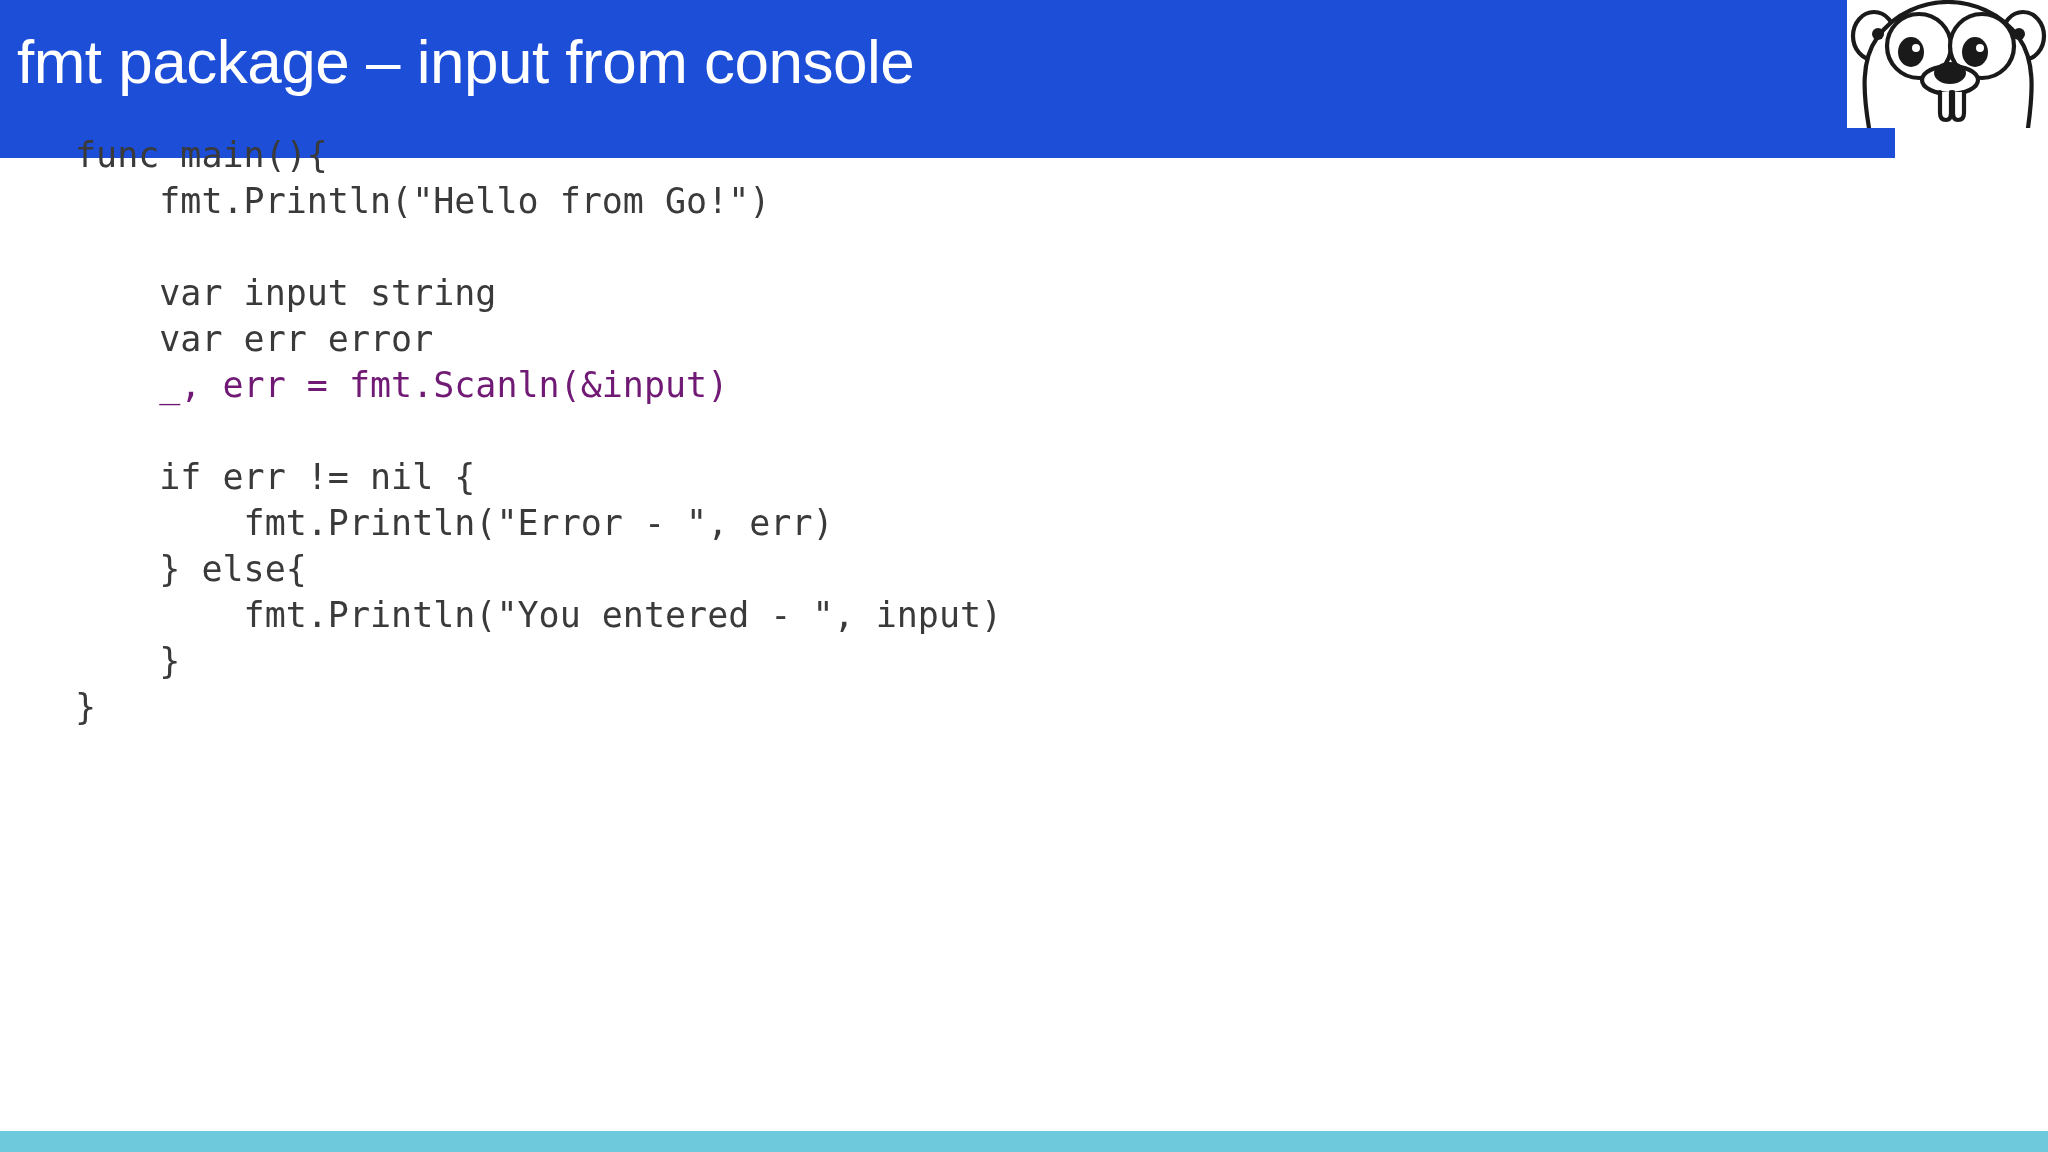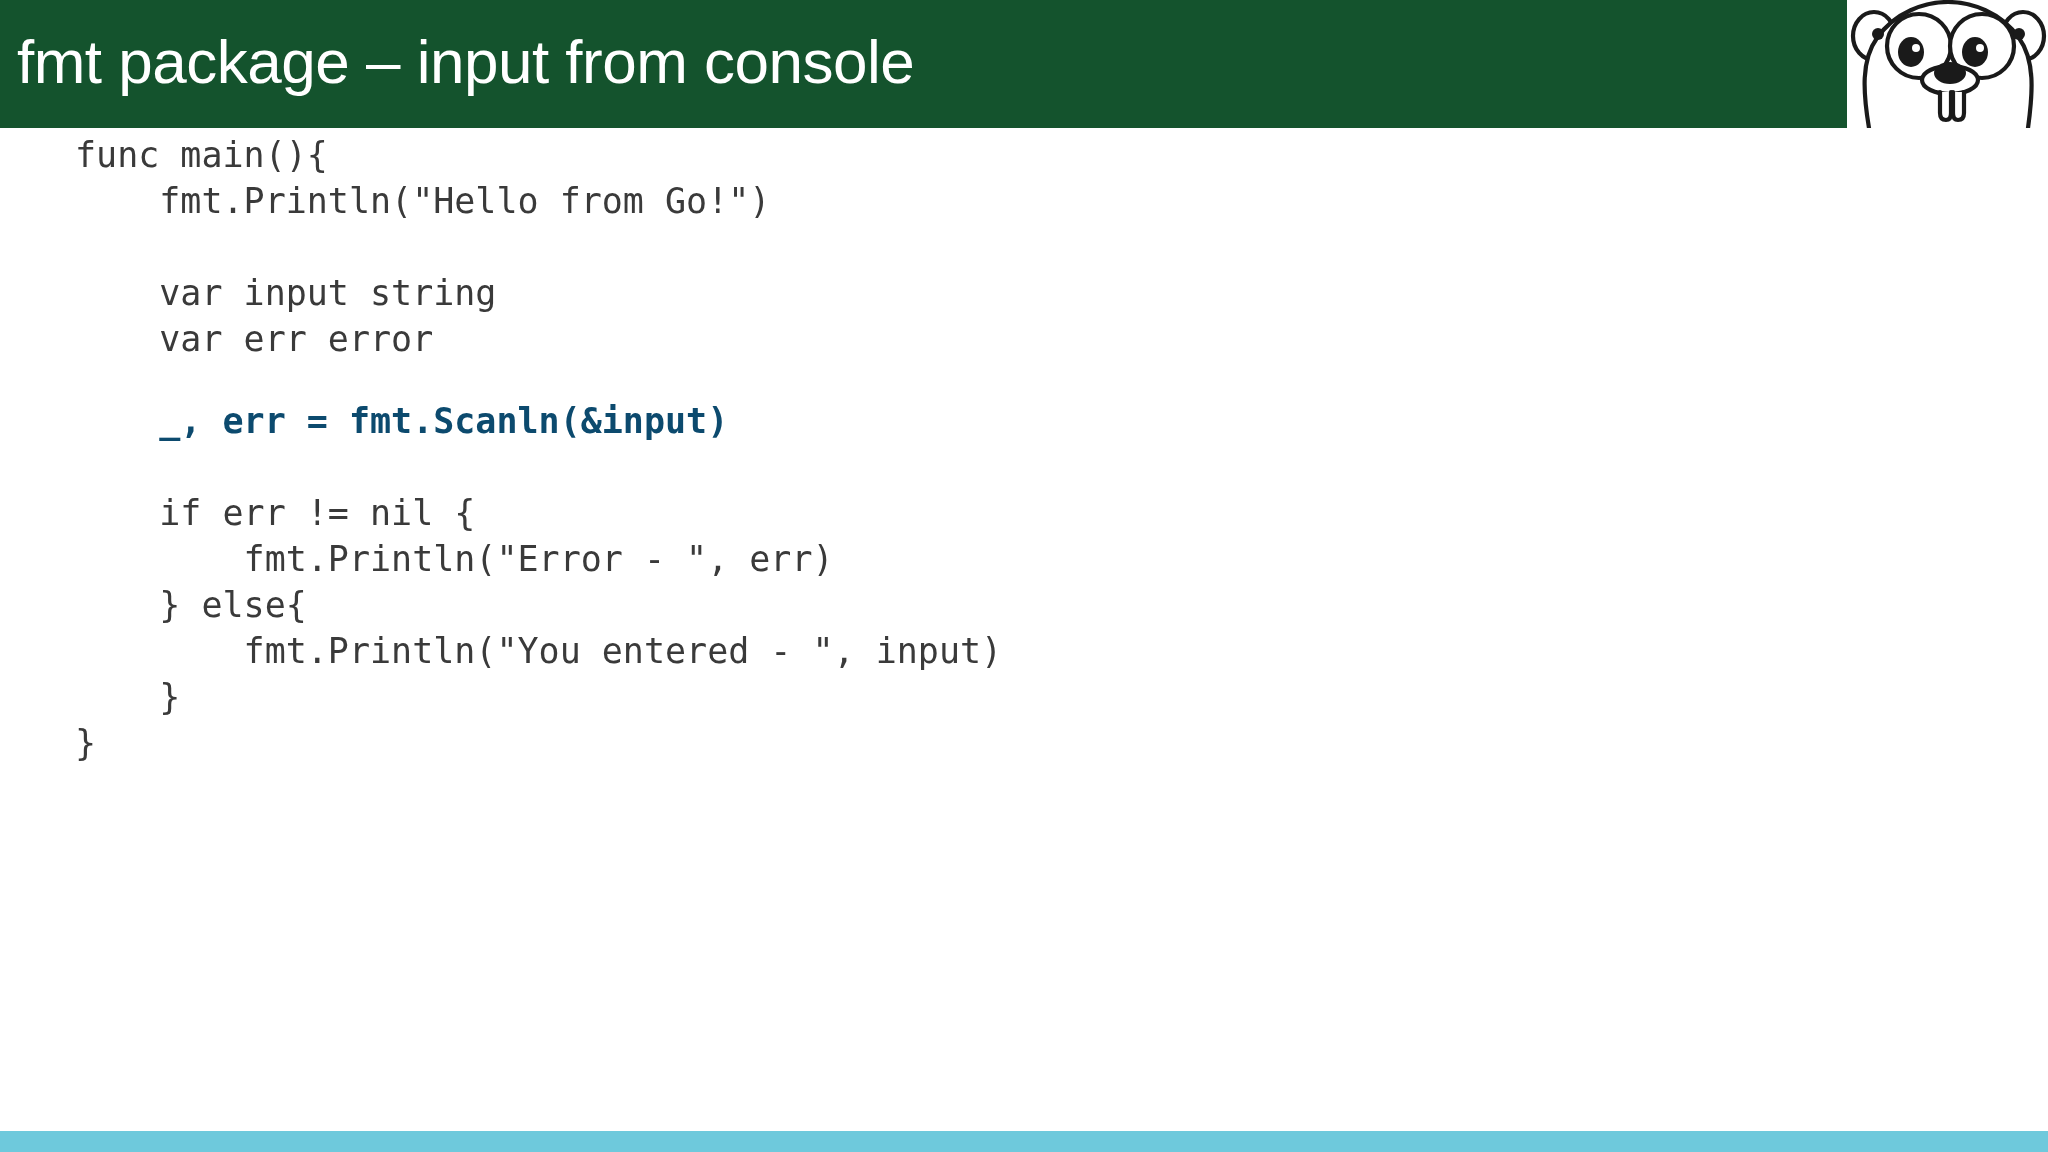--- a/index.html
+++ b/index.html
@@ -14,22 +14,22 @@
     overflow: hidden;
     font-family: "Liberation Sans", sans-serif;
   }
 
   
   #header-bar {
     position: absolute;
     left: 0;
     top: 0;
     width: 1847px;
-    height: 128px;
-    background: #14532d;
+    height: 158px;
+    background: #1d4ed8;
     padding-left: 48px;
   }
   #slide-title {
     position: absolute;
     left: 17px;
     top: 16px;
     font-family: "Liberation Sans", sans-serif;
     font-size: 62px;
     line-height: 92px;
     font-weight: 400;
@@ -60,23 +60,22 @@
     line-height: 46px;
     color: #3a3a3a;
     white-space: pre;
     tab-size: 4;
   }
   #code-block .code-line {
     white-space: pre;
     min-height: 46px;
   }
   #code-block .code-line.bold {
-    font-weight: 700;
-    color: #0c4a6e;
-    margin-top: 36px;
+    font-weight: 400;
+    color: #701a75;
   }
 
   
   #footer-bar {
     position: absolute;
     left: 0;
     bottom: 0;
     width: 2048px;
     height: 21px;
     background: #6ec9dc;

